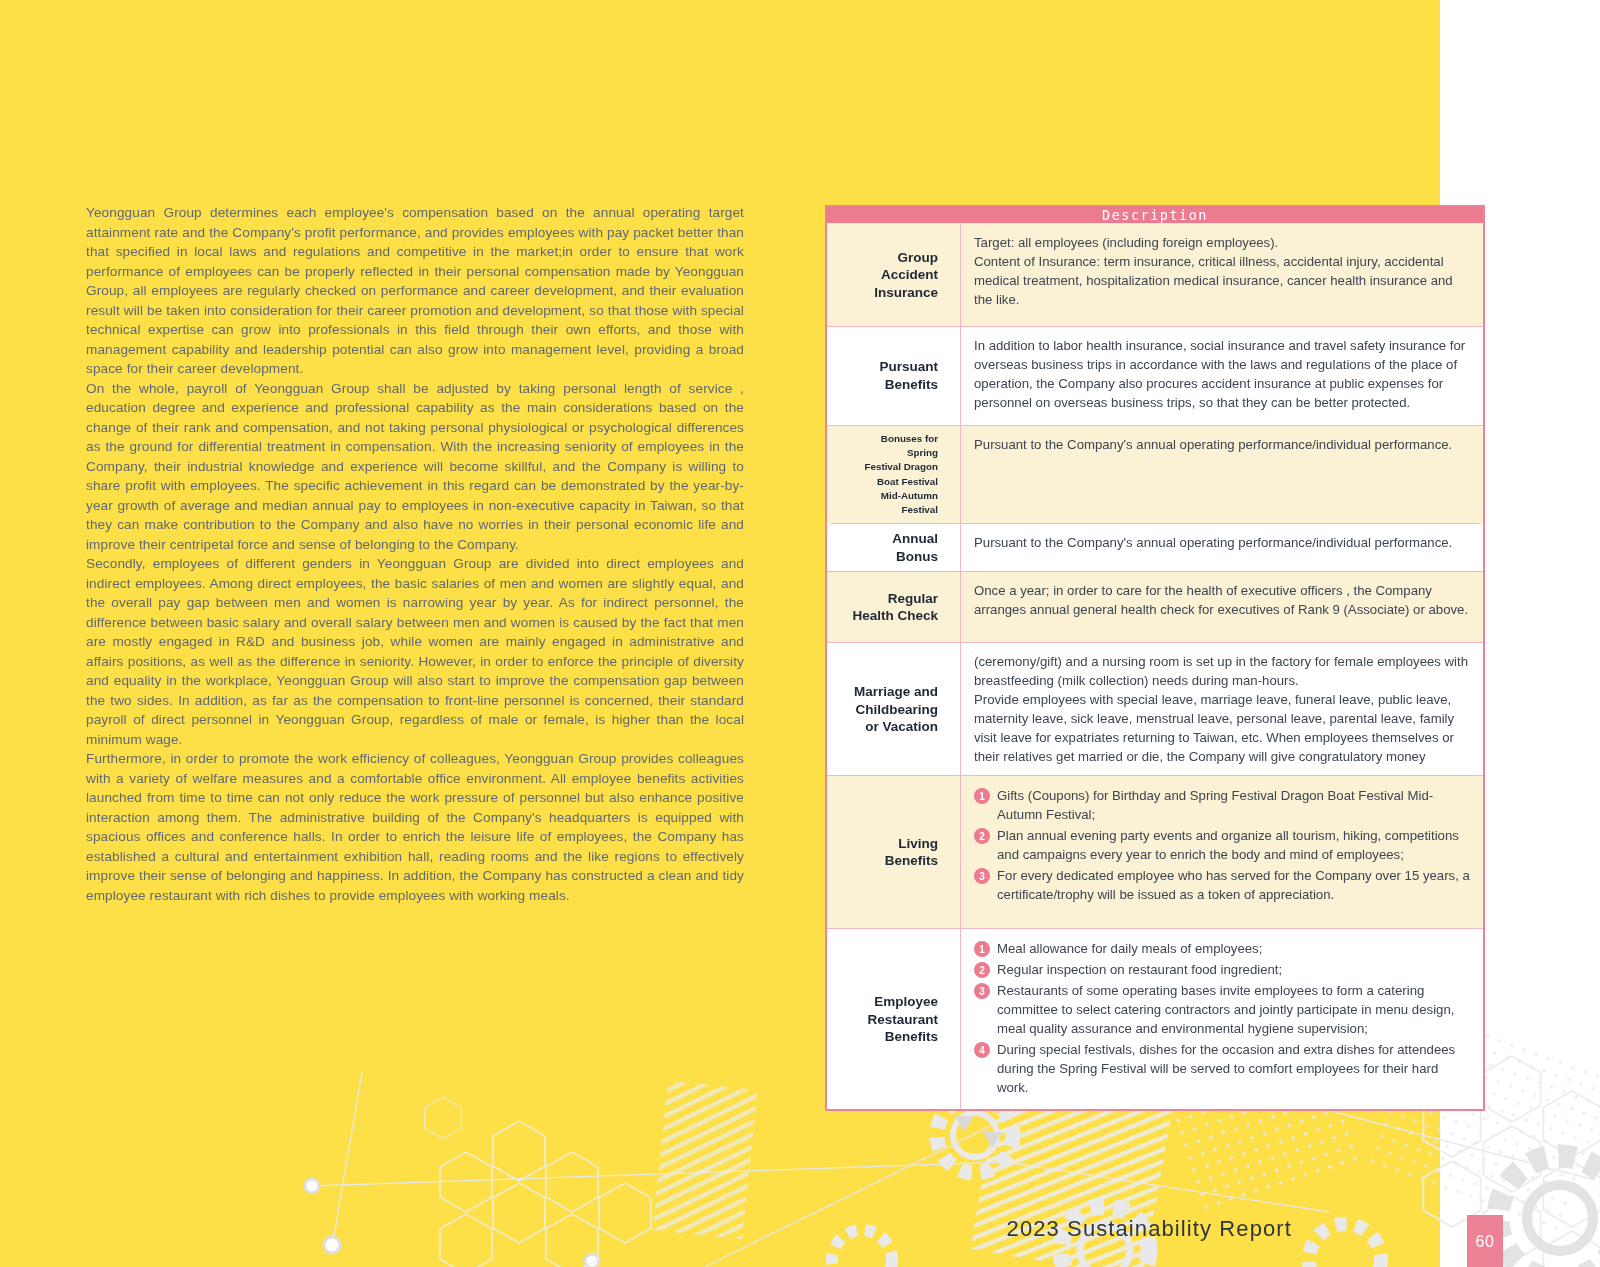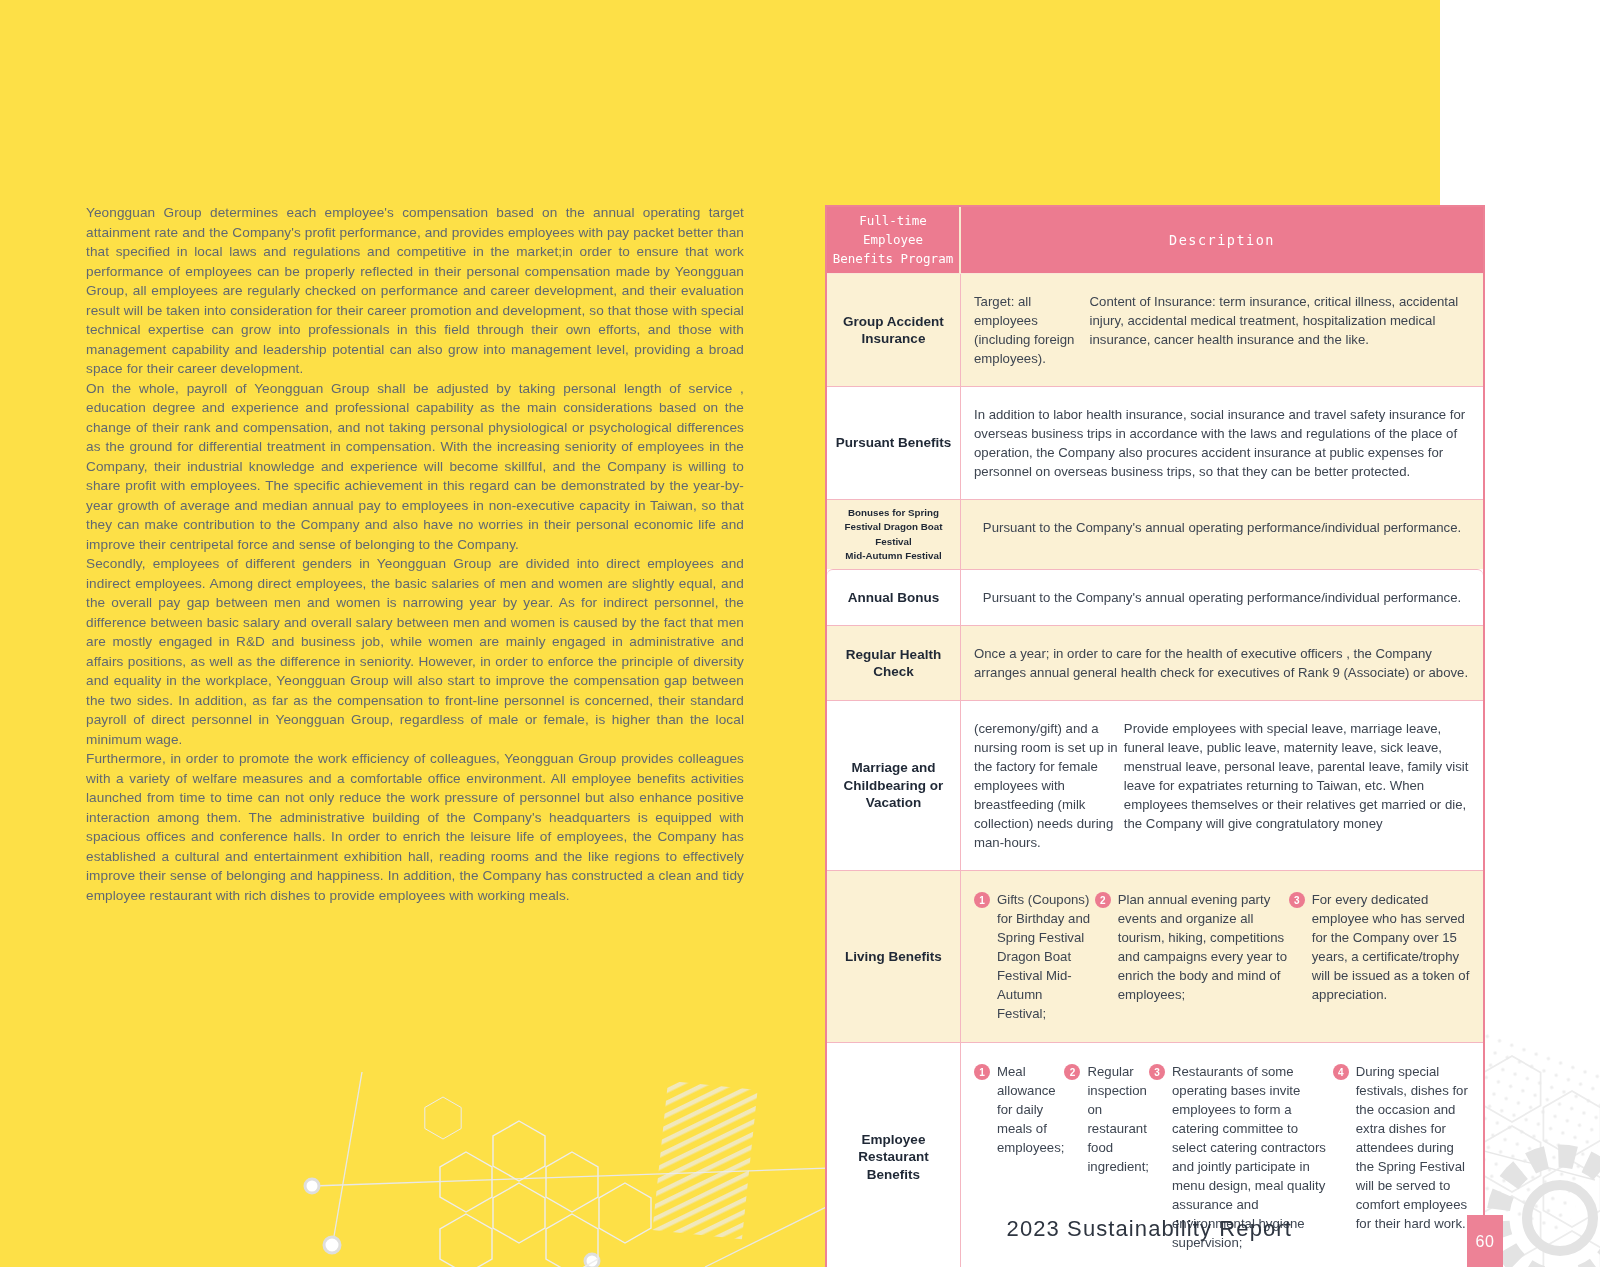--- a/index.html
+++ b/index.html
@@ -50,28 +50,28 @@
   .t-row:nth-child(2){min-height:99px;}
   .t-row:nth-child(3){min-height:45px;}
   .t-row:nth-child(4){min-height:46px;border-radius:6px;}
   .t-row:nth-child(5){min-height:71px;}
   .t-row:nth-child(6){min-height:128px;}
   .t-row:nth-child(7){min-height:153px;}
   .t-row:nth-child(8){min-height:181px;}
 
   .t-label{
     width:134px;flex:0 0 134px;display:flex;align-items:center;justify-content:center;
-    text-align:center;font-weight:bold;color:var(--label-text);
-    font-size:13.5px;line-height:1.3;padding:6px 4px;
+    text-align:right;font-weight:bold;color:var(--label-text);
+    font-size:13.5px;line-height:1.3;padding:6px 22px;
     border-right:1px solid var(--grid);white-space:pre-line;
   }
   .t-label.small{font-size:9.8px;line-height:1.45;}
   .t-desc{
-    flex:1;display:flex;justify-content:center;
-    padding:18px 13px;color:var(--desc-text);font-size:13.2px;line-height:19px;
+    flex:1;display:flex;flex-direction:column;
+    padding:9px 13px;color:var(--desc-text);font-size:13.2px;line-height:19px;
   }
   .t-desc p{margin:0;}
   .t-desc .item{display:flex;gap:7px;margin:1px 0;}
   .t-desc .item .num{
     flex:0 0 16px;width:16px;height:16px;margin-top:2px;border-radius:50%;
     background:var(--accent);color:#fff;font-size:10px;font-weight:bold;
     display:inline-flex;align-items:center;justify-content:center;
   }
   .t-desc .item .txt{flex:1;}
 
@@ -176,23 +176,20 @@
 
   <div class="article">
     <p>Yeongguan Group determines each employee's compensation based on the annual operating target attainment rate and the Company's profit performance, and provides employees with pay packet better than that specified in local laws and regulations and competitive in the market;in order to ensure that work performance of employees can be properly reflected in their personal compensation made by Yeongguan Group, all employees are regularly checked  on performance and career development, and their  evaluation result will be taken into consideration for their career promotion and development, so that those with special technical expertise can grow into professionals in this field through their own efforts, and those with management capability and leadership potential can also grow into management level, providing a broad space for their career development.</p>
     <p>On the whole, payroll of Yeongguan Group shall be adjusted by taking personal length of service , education degree and experience and professional capability as the main considerations based on the change of their rank and compensation, and not taking personal physiological or psychological differences as the ground for differential treatment in compensation. With the increasing seniority of employees in the Company, their industrial knowledge and experience will become skillful, and the Company is willing to share profit with employees. The specific achievement in this regard can be demonstrated by the year-by- year growth of average and median annual pay to employees in non-executive capacity in Taiwan, so that they can make contribution to the Company and also have no worries in their personal economic life and improve their centripetal force and sense of belonging to the Company.</p>
     <p>Secondly, employees of different genders in Yeongguan Group are divided into direct employees and indirect employees. Among direct employees, the basic salaries of men and women are slightly equal, and the overall pay gap between men and women is narrowing year by year. As for indirect personnel, the difference between basic salary and overall salary between men and women is caused by the fact that men are mostly engaged in R&amp;D and business job, while women are mainly engaged in administrative and affairs positions, as well as the difference in seniority. However, in order to enforce the principle of diversity and equality in the workplace, Yeongguan Group will also start to improve the compensation gap between the two sides. In addition, as far as the compensation to front-line personnel is concerned, their standard payroll of direct personnel in Yeongguan Group, regardless of male or female, is higher than the local minimum wage.</p>
     <p>Furthermore, in order to promote the work efficiency of colleagues, Yeongguan Group provides colleagues with a variety of welfare measures and a comfortable office environment. All employee benefits activities launched from time to time can not only reduce the work pressure of personnel but also enhance positive interaction among them. The administrative building of the Company's headquarters is equipped with spacious offices and conference halls. In order to enrich the leisure life of employees, the Company has established a cultural and entertainment exhibition hall, reading rooms and the like regions to effectively improve their sense of belonging and happiness. In addition, the Company has constructed a clean and tidy employee restaurant with rich dishes to provide employees with working meals.</p>
   </div>
 
   <div class="benefits-table">
     <div class="t-header">
-      <div class="t-h-cell program">Full-time
-Employee
-Benefits Program</div>
       <div class="t-h-cell desc">Description</div>
     </div>
     <div>
         <div class="t-row shaded">
           <div class="t-label">Group Accident Insurance</div>
           <div class="t-desc">
             <p>Target: all employees (including foreign employees).</p>
             <p>Content of Insurance: term insurance, critical illness, accidental injury, accidental medical treatment, hospitalization medical insurance, cancer health insurance and the like.</p>
           </div>
         </div>

